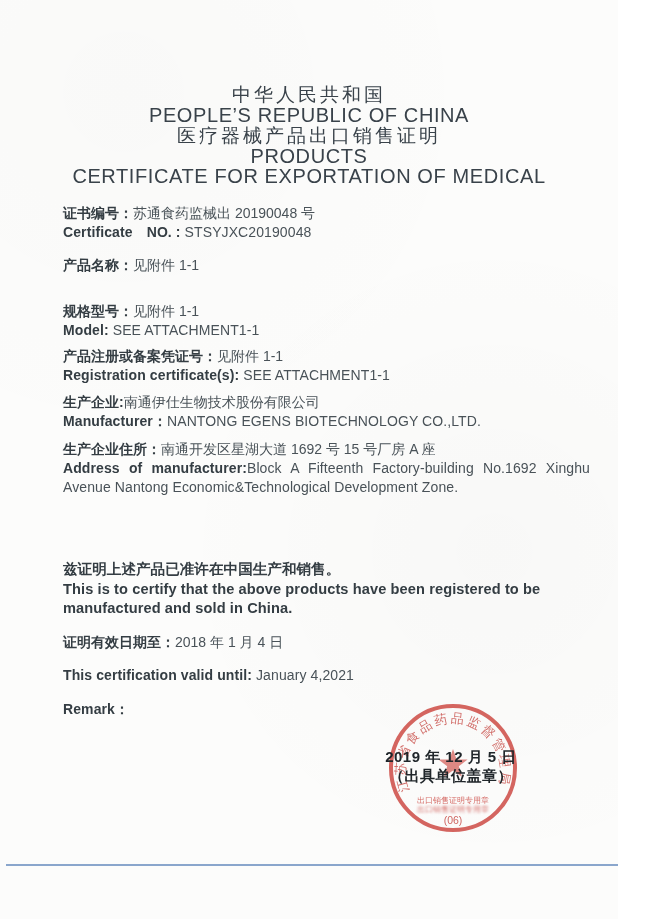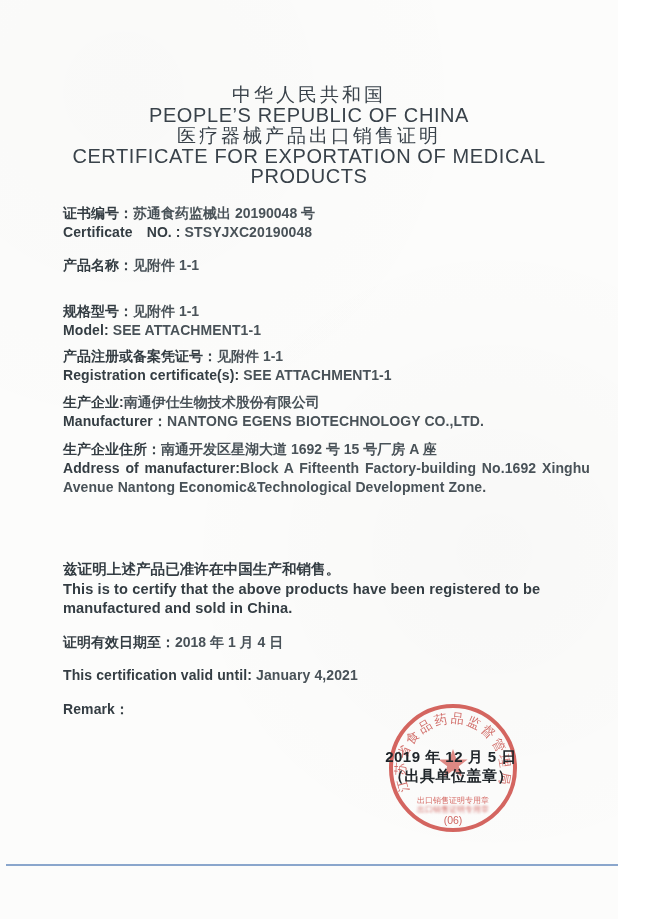--- a/index.html
+++ b/index.html
@@ -42,21 +42,21 @@
 
   
   .sec {
     position: absolute;
     left: 63px;
     width: 527px;
     font-size: 14px;
     line-height: 19px;
   }
   .lbl { font-weight: 700; color: #343d43; white-space: pre-wrap; }
-  .val { font-weight: 700; color: #495258; white-space: pre-wrap; }
+  .val { font-weight: 400; color: #495258; white-space: pre-wrap; }
   .en-line .lbl, .en-line .val { letter-spacing: 0.1px; }
   .justify { text-align: justify; }
 
   .statement .lbl, .statement .val { font-weight: 700; text-align: right; }
   .statement { font-size: 14.6px; line-height: 19.5px; }
 
   
   .stamp-svg {
     position: absolute;
     left: 384px; top: 699px;
@@ -85,22 +85,22 @@
 </style>
 </head>
 <body>
 
 <div class="page">
 
   <div class="header">
     <div class="cn">中华人民共和国</div>
     <div class="en">PEOPLE’S REPUBLIC OF CHINA</div>
     <div class="cn">医疗器械产品出口销售证明</div>
+    <div class="en">PRODUCTS</div>
     <div class="en">CERTIFICATE FOR EXPORTATION OF MEDICAL</div>
-    <div class="en">PRODUCTS</div>
   </div>
 
   <div class="sec" style="top:204px">
     <div class="cn-line"><span class="lbl">证书编号：</span><span class="val">苏通食药监械出 20190048 号</span></div>
     <div class="en-line"><span class="lbl">Certificate　NO. : </span><span class="val">STSYJXC20190048</span></div>
   </div>
 
   <div class="sec" style="top:256px">
     <div class="cn-line"><span class="lbl">产品名称：</span><span class="val">见附件 1-1</span></div>
   </div>

